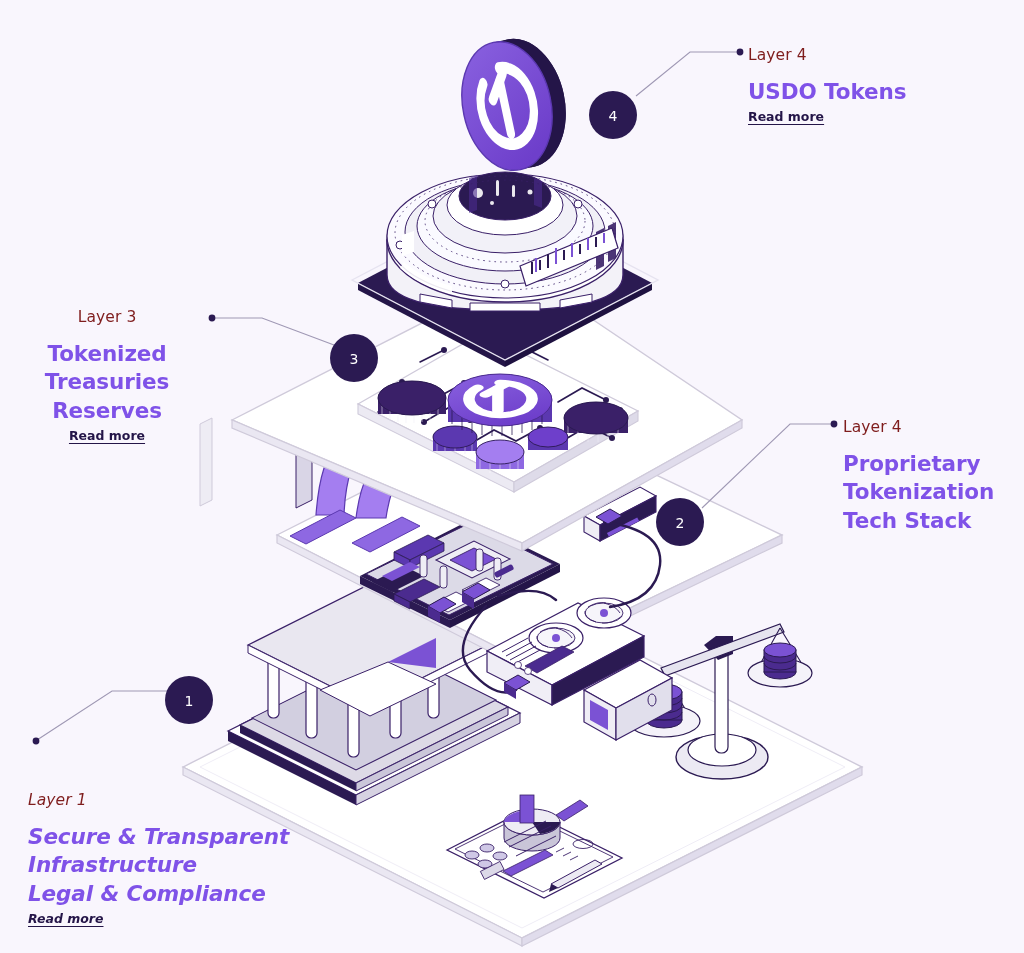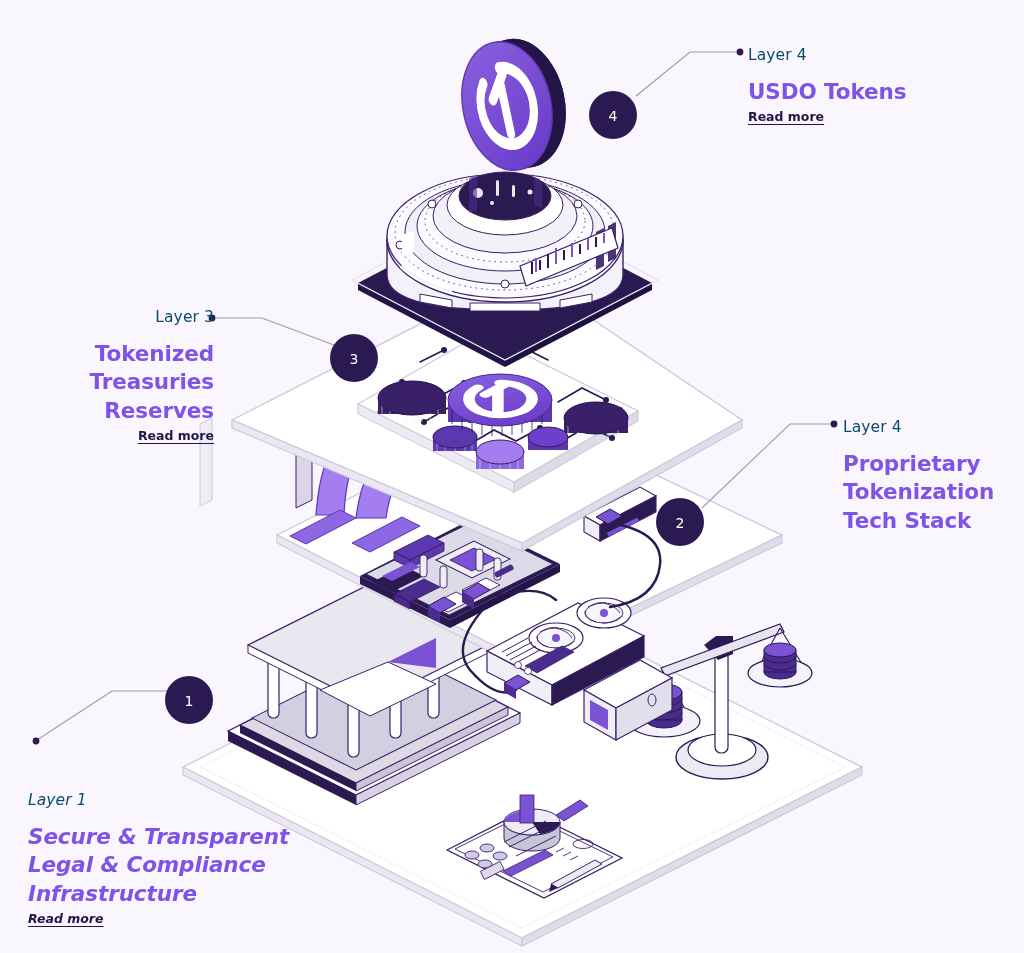--- a/index.html
+++ b/index.html
@@ -11,21 +11,21 @@
     overflow:hidden;
     position:relative;
   }
   #stage{position:absolute;inset:0;width:1024px;height:953px;}
   svg.art{position:absolute;left:0;top:0;width:1024px;height:953px;}
 
   .callout{position:absolute;}
   .layer-kicker{
     font-family:"DejaVu Sans", sans-serif;
     font-size:15.5px;
-    color:#0c4a6e;
+    color:#7f1d1d;
     letter-spacing:.1px;
     line-height:1.35;
     white-space:nowrap;
   }
   .layer-title{
     font-family:"DejaVu Sans", sans-serif;
     font-weight:bold;
     font-size:21.5px;
     color:#7f52e8;
     line-height:1.32;
@@ -563,21 +563,21 @@
   </svg>
 
   <div class="callout" style="left:748px;top:45px;">
     <div class="layer-kicker">Layer 4</div>
     <div class="layer-title">
       <div>USDO Tokens</div>
     </div>
     <a class="read-more">Read more</a>
   </div>
 
-  <div class="callout align-right" style="left:0px;top:307px;width:214px;">
+  <div class="callout align-right" style="left:0px;top:307px;width:214px;text-align:center;">
     <div class="layer-kicker">Layer 3</div>
     <div class="layer-title">
       <div>Tokenized</div>
       <div>Treasuries</div>
       <div>Reserves</div>
     </div>
     <a class="read-more">Read more</a>
   </div>
 
   <div class="callout" style="left:843px;top:417px;">
@@ -586,19 +586,19 @@
       <div>Proprietary</div>
       <div>Tokenization</div>
       <div>Tech Stack</div>
     </div>
   </div>
 
   <div class="callout" style="left:28px;top:790px;font-style:italic;">
     <div class="layer-kicker">Layer 1</div>
     <div class="layer-title">
       <div>Secure &amp; Transparent</div>
+      <div>Infrastructure</div>
       <div>Legal &amp; Compliance</div>
-      <div>Infrastructure</div>
     </div>
     <a class="read-more">Read more</a>
   </div>
 
 </div>
 
 </body></html>

